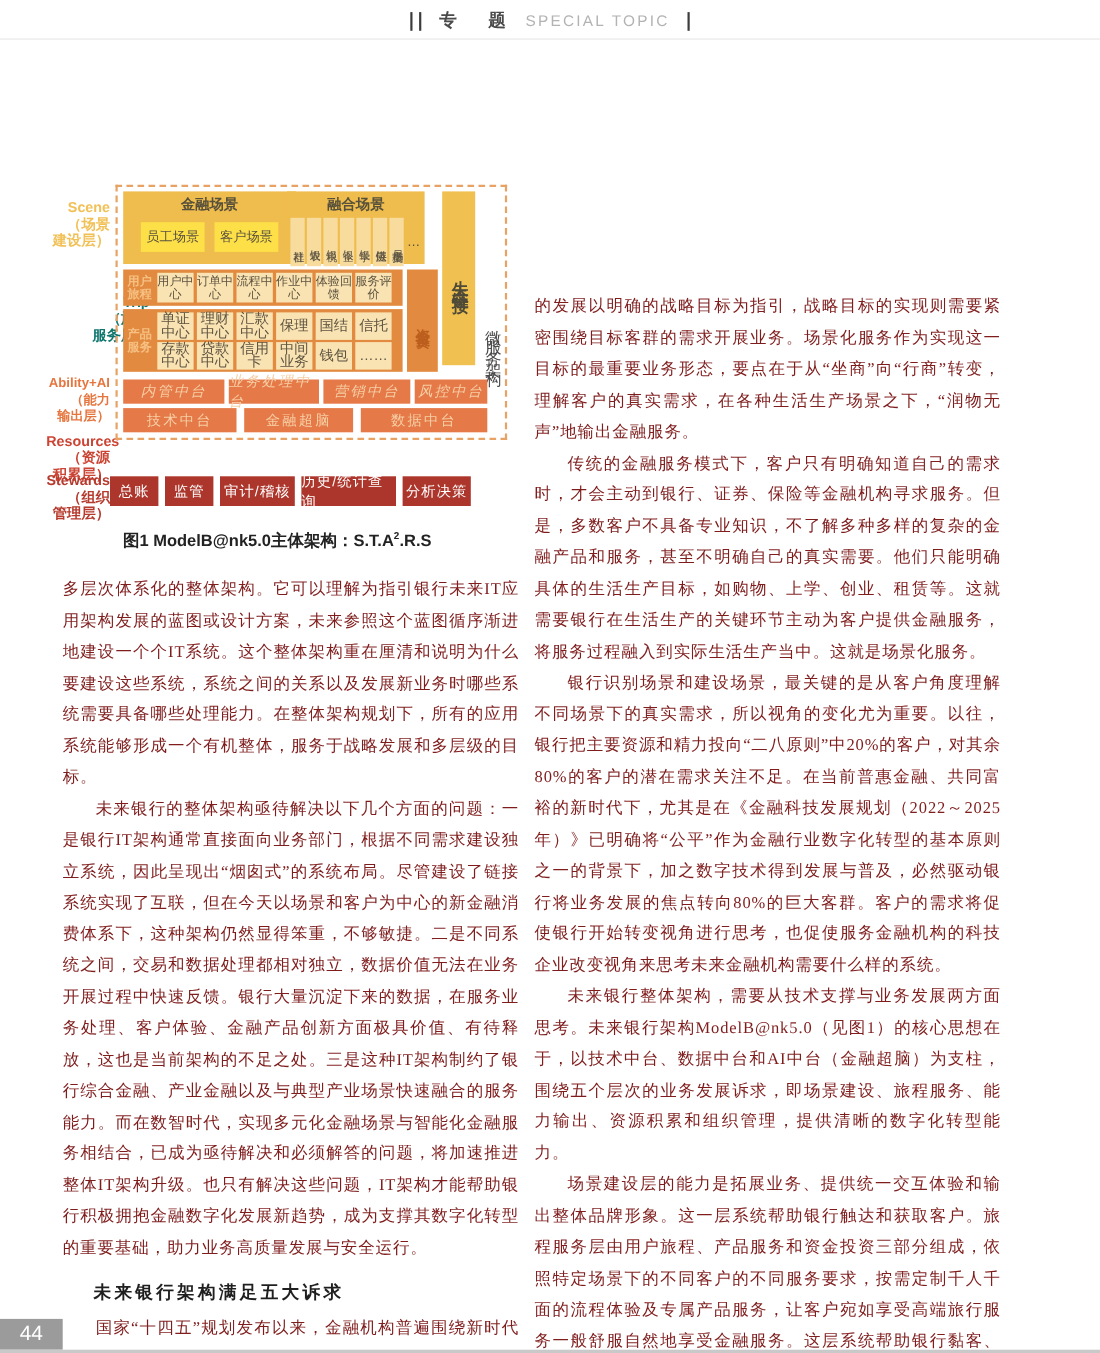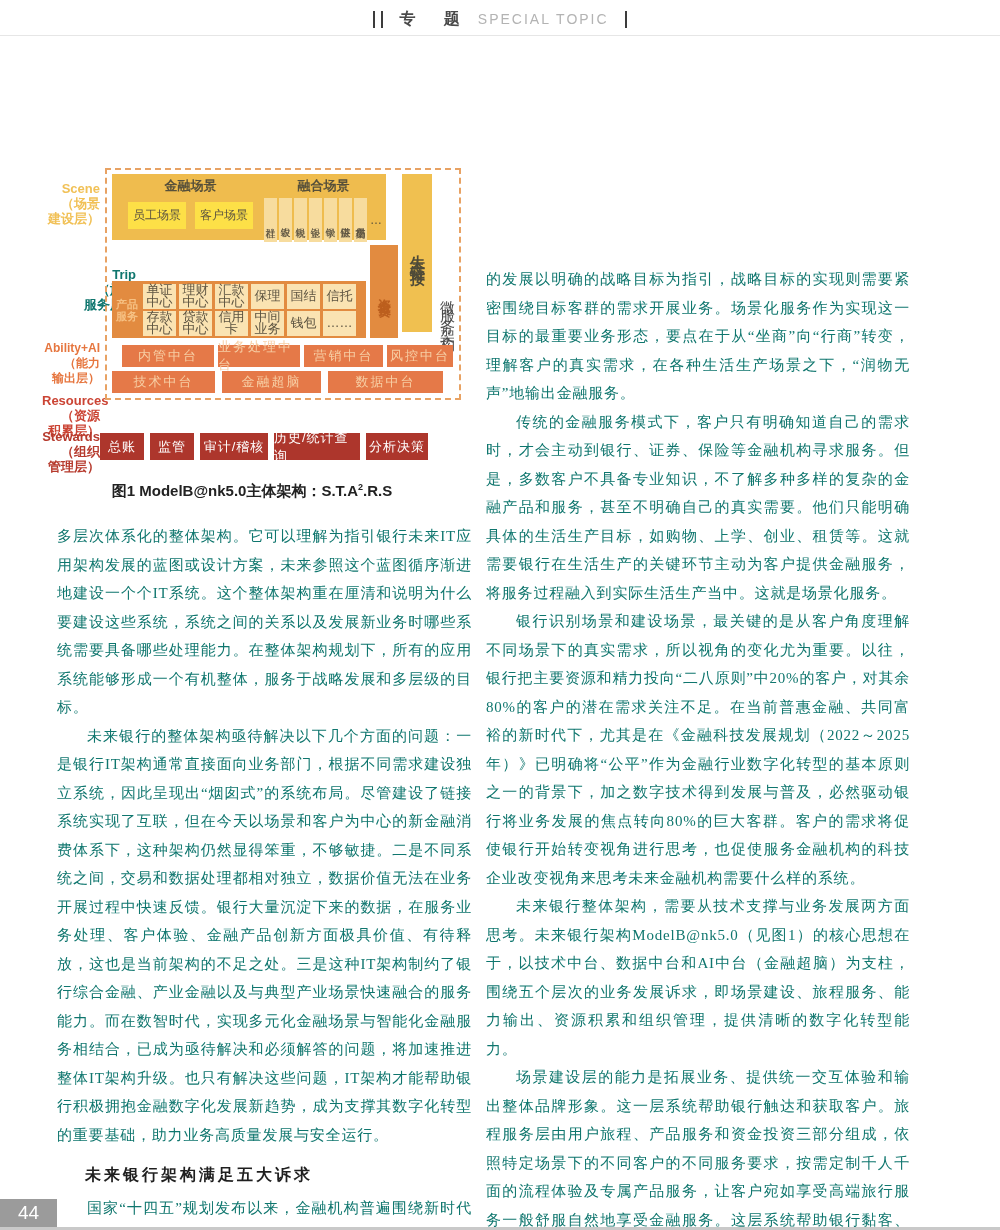--- a/index.html
+++ b/index.html
@@ -59,40 +59,40 @@
   .cbox{background:#fae3b2;color:#5c5340;font-size:11px;line-height:12px;width:33px;height:27px;
         display:flex;align-items:center;justify-content:center;text-align:center;}
   .product-grid{display:grid;grid-template-columns:repeat(6,33px);grid-auto-rows:25px;gap:2px 3px;}
   .cbox2{background:#fae3b2;color:#5c5340;font-size:13px;line-height:12px;display:flex;
          align-items:center;justify-content:center;text-align:center;}
   .box-invest{position:absolute;left:328px;top:80px;width:28px;height:93px;background:#e28b40;
               display:flex;align-items:center;justify-content:center;}
   .vtext-invest{writing-mode:vertical-rl;text-orientation:upright;font-size:13px;color:#bc5f1e;
                 font-weight:bold;letter-spacing:2px;}
 
-  .ability-row1{position:absolute;left:80px;top:180px;width:331px;height:22px;display:flex;gap:4px;}
+  .ability-row1{position:absolute;left:70px;top:180px;width:331px;height:22px;display:flex;gap:4px;font-style:italic;}
   .ability-row2{position:absolute;left:70px;top:206px;width:331px;height:22px;display:flex;gap:7px;}
   .abox{background:#e57948;color:#f7cfa5;font-size:13px;display:flex;align-items:center;
         justify-content:center;letter-spacing:2px;}
 
   .resources-bar{position:absolute;left:70px;top:238px;width:331px;height:24px;background:#c23b31;
                  color:#ffffff;display:flex;align-items:center;justify-content:space-around;
                  font-size:13px;letter-spacing:1px;}
   .stewards-row{position:absolute;left:58px;top:268px;width:331px;height:27px;display:flex;gap:6px;}
   .sbox{background:#ad362c;color:#ffffff;font-size:13px;display:flex;align-items:center;
         justify-content:center;letter-spacing:1px;}
 
   .caption{position:absolute;left:42px;top:482px;width:420px;text-align:center;
            font-family:"Liberation Sans",sans-serif;font-weight:bold;font-size:15px;color:#222222;}
   .caption sup{font-size:9px;}
 
   
   .col-left{position:absolute;left:57px;top:522px;width:415px;}
   .col-right{position:absolute;left:486px;top:265px;width:424px;}
-  .body-text p{margin:0;font-size:15px;line-height:28.5px;color:#0f766e;text-align:justify;
+  .body-text p{margin:0;font-size:15px;line-height:28.5px;color:#7f1d1d;text-align:justify;
                letter-spacing:0.8px;}
   .indent{text-indent:2em;}
   .section-heading{font-size:16px;font-weight:bold;color:#1f1f1f;margin:16px 0 8px 28px;
                    letter-spacing:3px;}
 
   
   .page-num{position:absolute;left:0;top:1199px;width:57px;height:28px;background:#9b9b9b;
             color:#ffffff;font-family:"Liberation Sans",sans-serif;font-size:19px;
             display:flex;align-items:center;justify-content:center;}
   .bottom-rule{position:absolute;left:0;top:1227px;width:100%;height:3px;background:#c9c9c9;}
@@ -160,20 +160,29 @@
         <span class="fusion-more">…</span>
       </div>
     </div>
     <div class="box-eco">
       <span class="vtext-dark">生态链接</span>
     </div>
     <div class="micro">
       <span class="vtext-gray">微服务架构</span>
     </div>
 
+    <div class="trip-journey">
+      <span class="trip-label">用户旅程</span>
+      <span class="cbox">用户中心</span>
+      <span class="cbox">订单中心</span>
+      <span class="cbox">流程中心</span>
+      <span class="cbox">作业中心</span>
+      <span class="cbox">体验回馈</span>
+      <span class="cbox">服务评价</span>
+    </div>
     <div class="trip-product">
       <span class="trip-label">产品服务</span>
       <div class="product-grid">
         <span class="cbox2">单证中心</span>
         <span class="cbox2">理财中心</span>
         <span class="cbox2">汇款中心</span>
         <span class="cbox2">保理</span>
         <span class="cbox2">国结</span>
         <span class="cbox2">信托</span>
         <span class="cbox2">存款中心</span>

